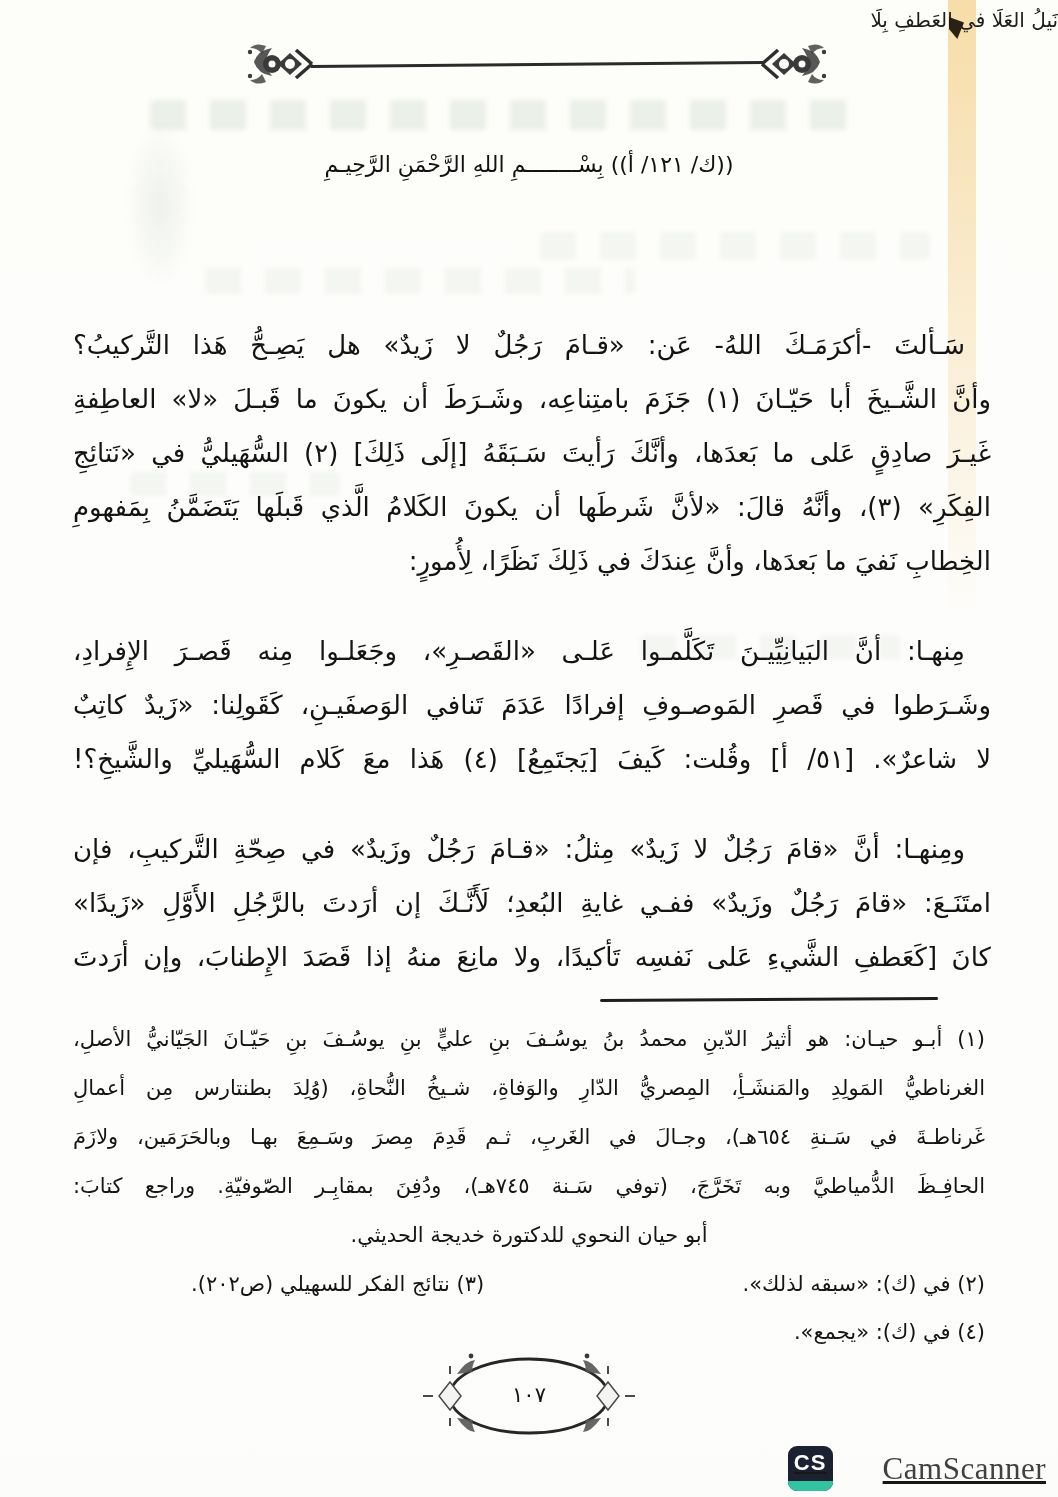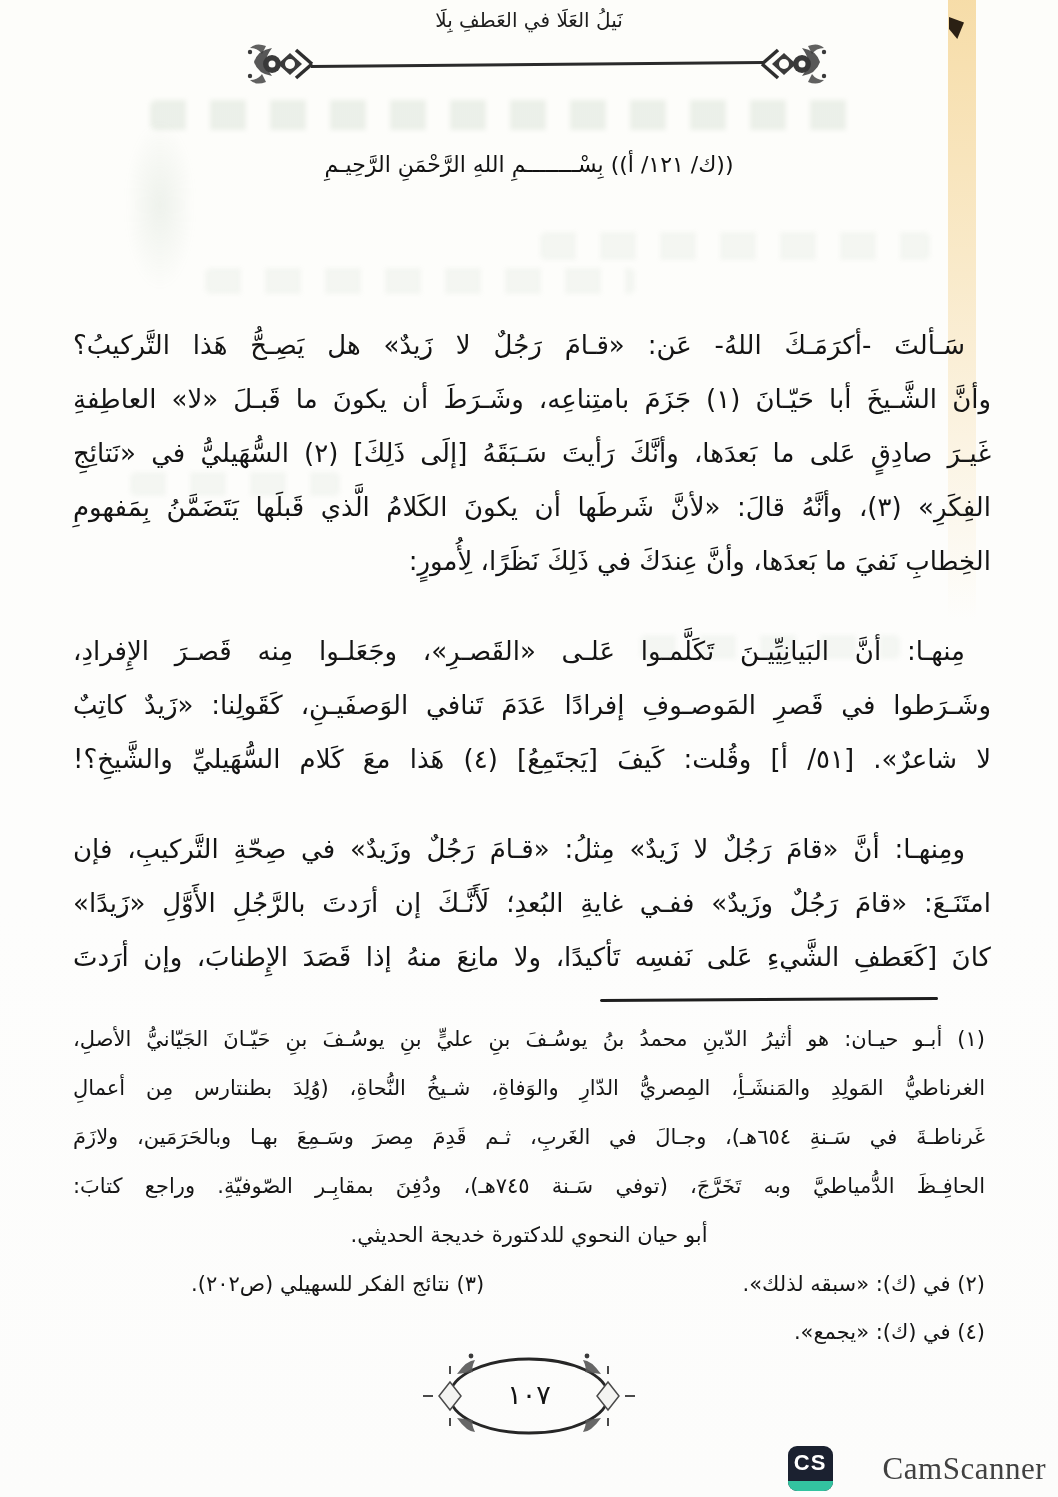--- a/index.html
+++ b/index.html
@@ -31,21 +31,21 @@
   }
   .ghost.faint { opacity:.55; }
   .ghost.smudge {
     background:radial-gradient(ellipse at center, rgba(148,174,150,0.14), rgba(148,174,150,0) 70%);
     filter:blur(3px);
   }
 
   
   .book-title {
     position:absolute; top:8px; left:0; right:0;
-    text-align:center; font-size:20px; letter-spacing:0;
+    text-align:right; font-size:20px; letter-spacing:0;
     color:#1d1d1d;
   }
   .ornament-rule {
     position:absolute; top:42px; left:236px; right:220px; height:44px;
     display:flex; align-items:center;
   }
   .ornament-rule .rule-line { flex:1; height:3px; background:#2b2b2b; margin:0 -5px; transform:rotate(-0.5deg); }
   .end-ornament { width:80px; height:44px; flex:0 0 auto; }
 
   .folio-basmala {
@@ -88,27 +88,27 @@
   .fn-row.single { justify-content:flex-start; padding-left:0; }
 
   
   .page-no-wrap {
     position:absolute; top:1348px; left:50%; transform:translateX(-50%);
     width:232px; height:95px;
   }
   .page-no-wrap svg { position:absolute; inset:0; }
   .page-no {
     position:absolute; inset:0; display:flex; align-items:center; justify-content:center;
-    font-size:27px; color:#141414; padding-bottom:2px;text-align:center;
+    font-size:21px; color:#141414; padding-bottom:2px;text-align:center;
   }
 
   
   .watermark {
     position:absolute; right:12px; bottom:6px;
-    display:flex; align-items:center; gap:14px; direction:ltr;
+    display:flex; align-items:center; gap:14px; direction:ltr;text-decoration:underline;
   }
   .cs-icon {
     position:relative; width:45px; height:45px; border-radius:9px;
     background:#1b2130; overflow:hidden;
     display:flex; align-items:flex-start; justify-content:center;
   }
   .cs-icon .cs-text {
     font-family:"Liberation Sans", sans-serif; font-weight:bold;
     font-size:22px; color:#ffffff; line-height:34px; letter-spacing:1px;
   }

